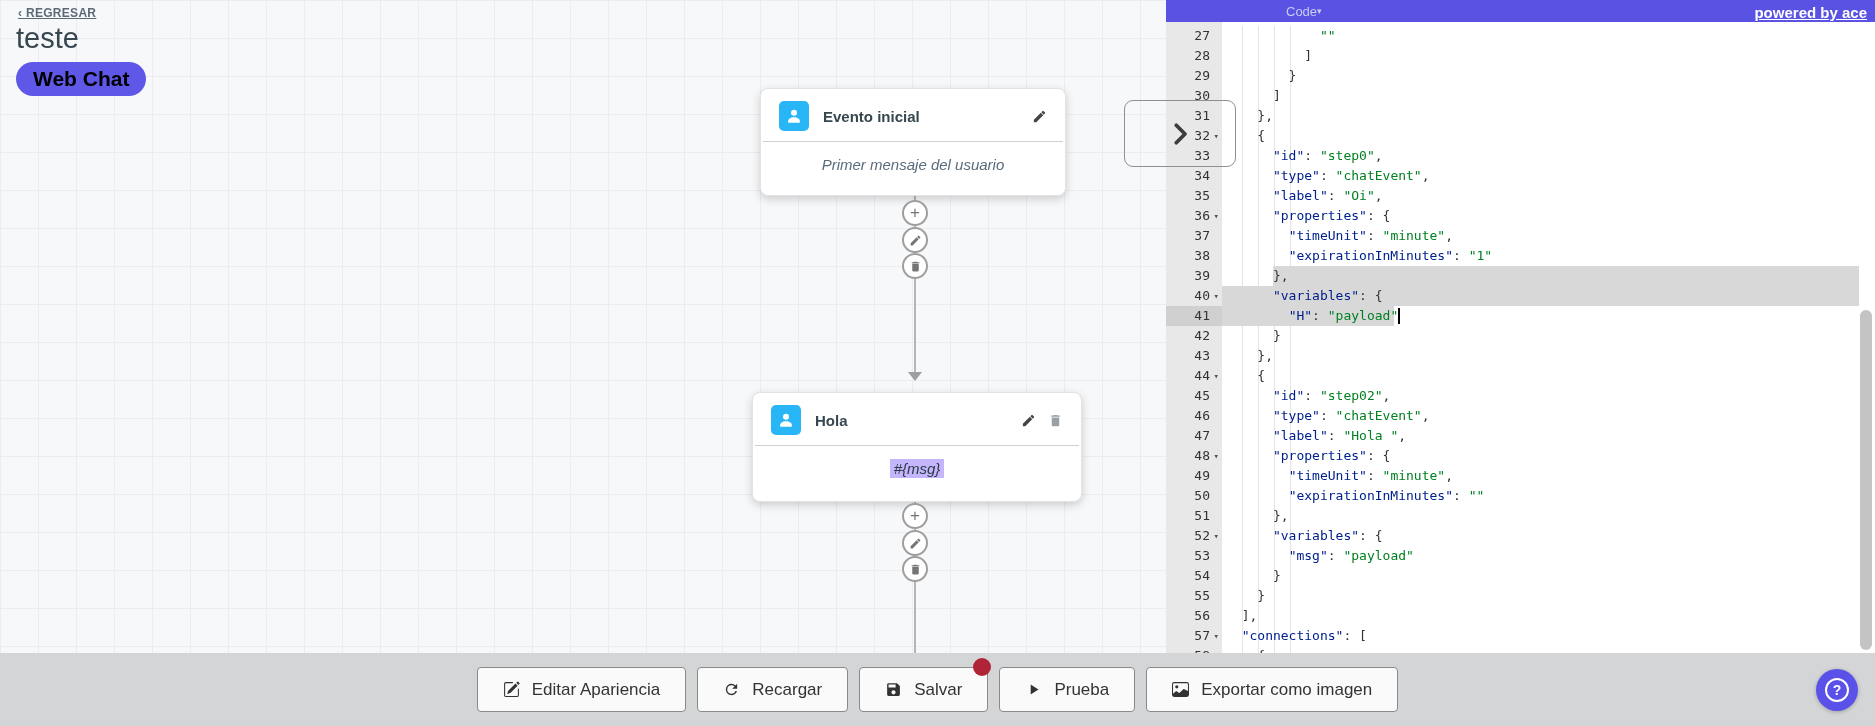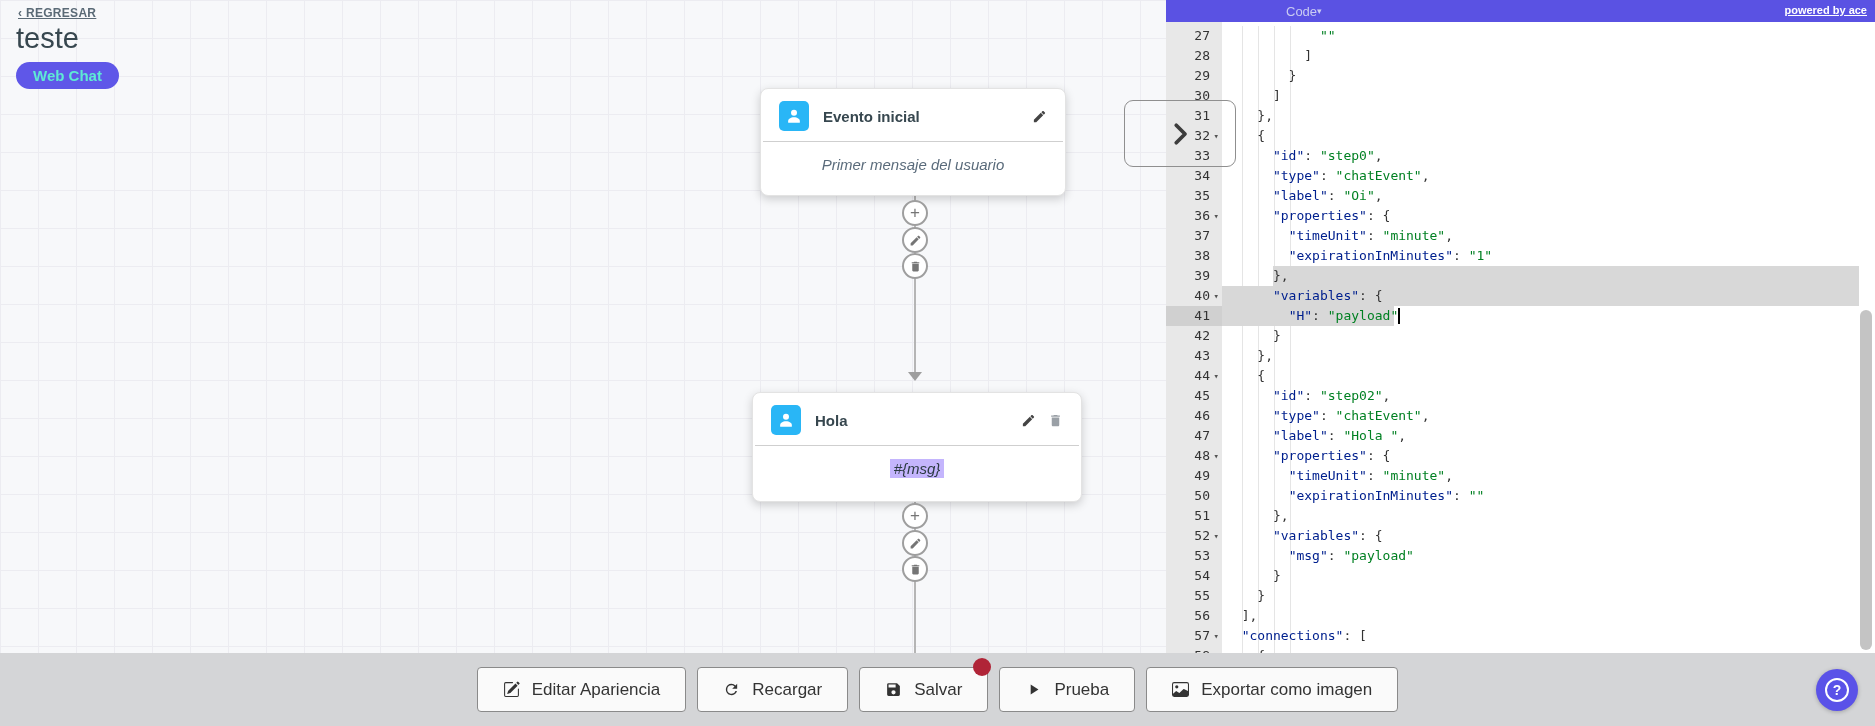--- a/index.html
+++ b/index.html
@@ -9,22 +9,22 @@
   
   .canvas { position:absolute; left:0; top:0; width:1632px; height:653px;
     background-color:#f7f8fa;
     background-image:linear-gradient(#ececf1 1px, transparent 1px),
                      linear-gradient(90deg,#ececf1 1px, transparent 1px);
     background-size:38px 38px; }
 
   .back-link { position:absolute; left:18px; top:6px; font-size:12px; font-weight:bold;
     color:#5a6a76; text-decoration:underline; letter-spacing:.3px; cursor:pointer; }
   .flow-title { position:absolute; left:16px; top:22px; font-size:29px; color:#37474f; }
-  .channel-badge { position:absolute; left:16px; top:62px; background:#5f57e8; color:#5eead4;
-    font-size:15px; font-weight:bold; padding:5px 17px; border-radius:17px; }
+  .channel-badge { position:absolute; left:16px; top:62px; background:#5f57e8; color:#000000;
+    font-size:21px; font-weight:bold; padding:5px 17px; border-radius:17px; }
 
   
   .node { position:absolute; background:#fff; border:1px solid #e3e3e3; border-radius:8px;
     box-shadow:0 3px 10px rgba(0,0,0,.18); }
   .node-header { display:flex; align-items:center; padding:12px 16px 10px 16px;
     border-bottom:1px solid #cfcfcf; margin:0 2px; }
   .node-icon { width:30px; height:30px; background:#29b6f6; border-radius:5px;
     display:flex; align-items:center; justify-content:center; flex:0 0 30px; }
   .node-icon svg { width:20px; height:20px; fill:#fff; }
   .node-title { font-size:15px; font-weight:bold; color:#37474f; margin-left:14px; flex:1; }
@@ -53,21 +53,21 @@
   .collapse-box svg { width:30px; height:30px; stroke:#3d3d3d; stroke-width:3;
     fill:none; stroke-linecap:round; stroke-linejoin:round; }
 
   
   .code-panel { position:absolute; left:1166px; top:0; width:709px; height:653px;
     background:#fff; z-index:20; }
   .code-header { position:relative; height:22px; background:#5a52e3; }
   .code-dropdown { position:absolute; left:120px; top:0; height:22px; display:flex;
     align-items:center; color:#c9cbf2; font-size:13px; cursor:pointer; }
   .code-caret { font-size:9px; color:#c9cbf2; }
-  .powered-by { position:absolute; right:8px; top:4px; font-size:11px; font-weight:bold;
+  .powered-by { position:absolute; right:8px; top:4px; font-size:15px; font-weight:bold;
     color:#fff; text-decoration:underline; cursor:pointer; }
 
   .gutter-bg { position:absolute; left:0; top:22px; bottom:0; width:56px; background:#e8e8e8; }
   .code-rows { position:absolute; left:0; right:0; top:26px;
     font-family:"DejaVu Sans Mono", monospace; font-size:13px; line-height:20px;
     background-image:linear-gradient(#e5e5e5,#e5e5e5),linear-gradient(#e5e5e5,#e5e5e5),
       linear-gradient(#e5e5e5,#e5e5e5),linear-gradient(#e5e5e5,#e5e5e5);
     background-size:1px 100%; background-repeat:no-repeat;
     background-position:76px 0,92px 0,108px 0,124px 0; }
   .code-row { display:flex; height:20px; }

